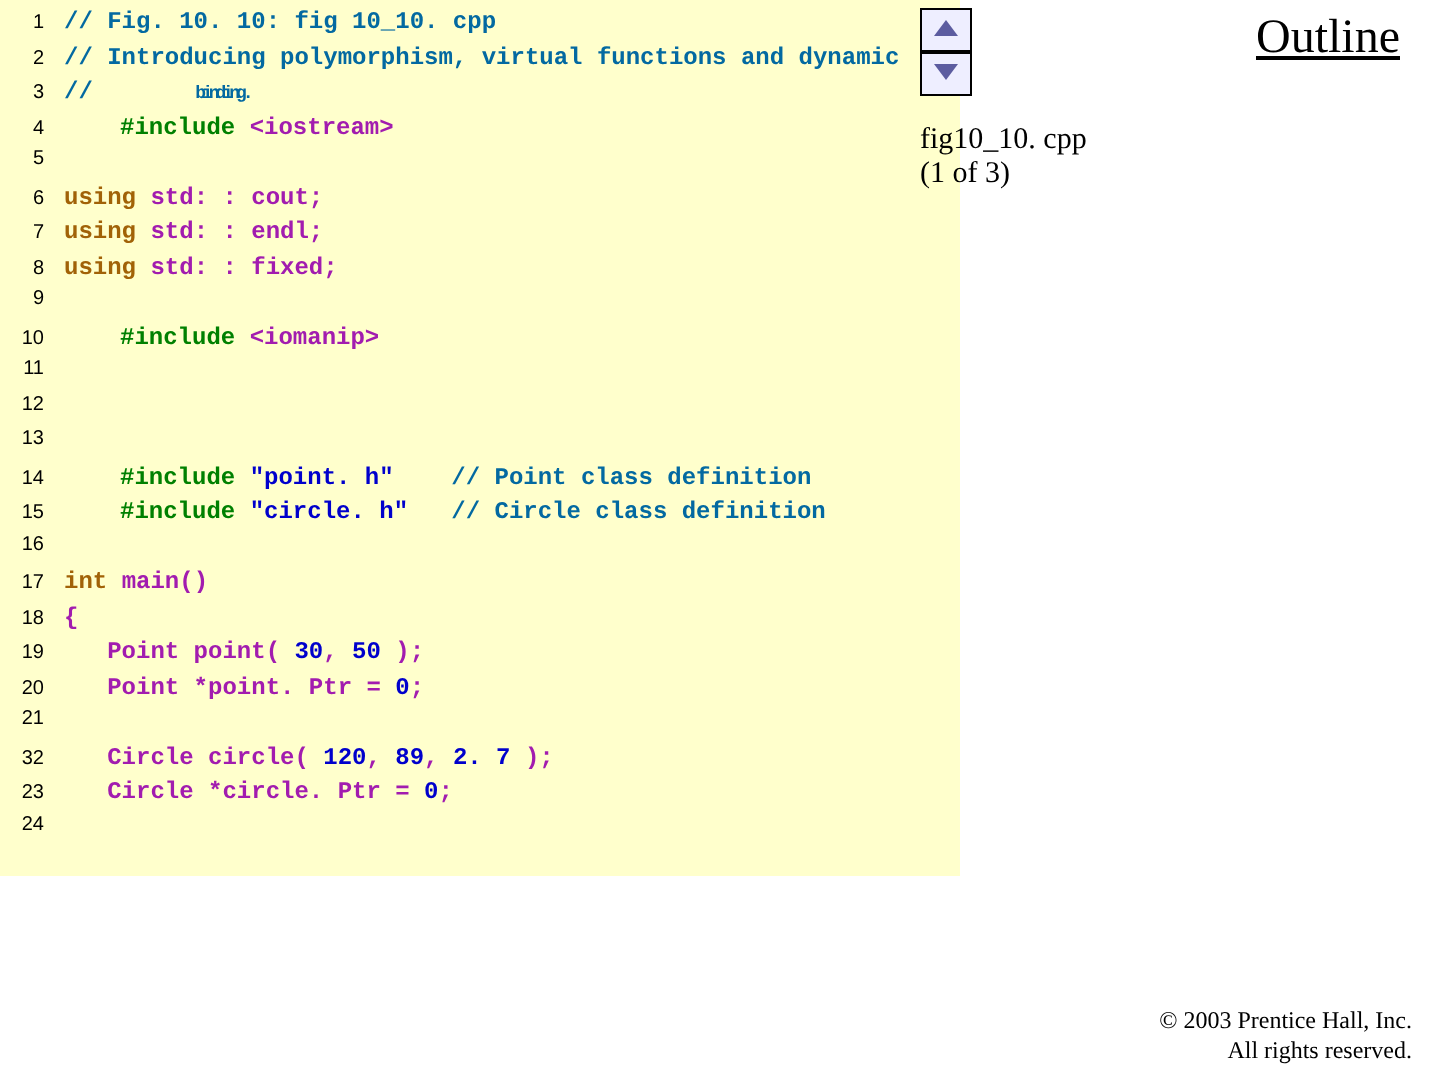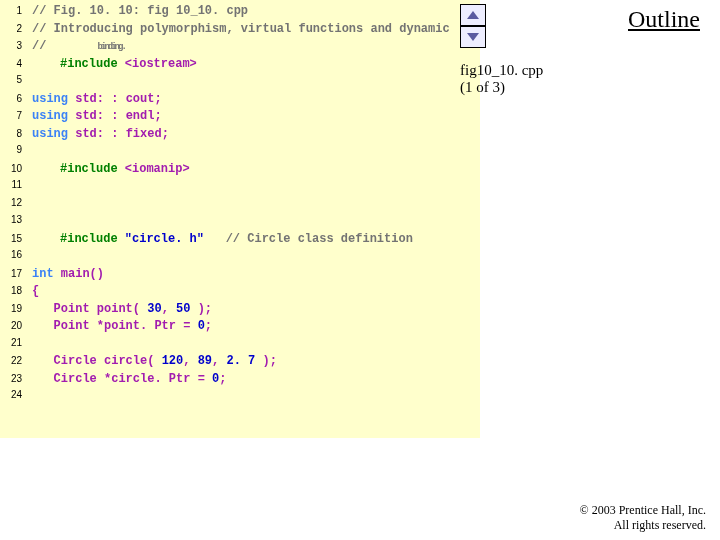--- a/index.html
+++ b/index.html
@@ -5,23 +5,23 @@
   * { margin: 0; padding: 0; box-sizing: border-box; }
   html, body { width: 720px; height: 540px; background: #fff; font-family: Arial, sans-serif; }
   .slide { position: relative; width: 720px; height: 540px; }
   .code-area {
     position: absolute; left: 0; top: 0; width: 480px; height: 438px;
     background: #ffffcc; padding: 4px 4px;
   }
   .code-row { display: flex; align-items: baseline; min-height: 17.5px; }
   .ln { width: 28px; text-align: right; color: #000; font: 10px Arial, sans-serif; padding-right: 10px; flex-shrink: 0; }
   .code { font-family: "Courier New", monospace; font-size: 12px; white-space: pre; }
-  .cm { color: #737373; font-weight: bold; }
+  .cm { color: #0369a1; font-weight: bold; }
   .pp { color: #008000; font-weight: bold; margin-left: 28px; }
-  .kw { color: #3b82f6; font-weight: bold; }
+  .kw { color: #a16207; font-weight: bold; }
   .tx { color: #a21caf; font-weight: bold; }
   .num { color: #0000cc; font-weight: bold; }
   .str { color: #0000cc; font-weight: bold; }
   .ov { letter-spacing: -2px; font-size: 9px; padding-left: 44px; }
 
   .right {
     position: absolute; right: 0; top: 0; width: 274px; height: 540px;
     display: flex; flex-direction: column; align-items: center;
   }
   .navbtns { position: absolute; left: 14px; top: 4px; display: flex; flex-direction: column; gap: 0; }
@@ -82,20 +82,24 @@
     <div class="code-row">
       <span class="ln">11</span>
     </div>
     <div class="code-row">
       <span class="ln">12</span>
     </div>
     <div class="code-row">
       <span class="ln">13</span>
     </div>
     <div class="code-row">
+      <span class="ln">14</span>
+      <span class="code"><span class="pp">#include </span><span class="str">"point. h"</span><span class="tx">    </span><span class="cm">// Point class definition</span></span>
+    </div>
+    <div class="code-row">
       <span class="ln">15</span>
       <span class="code"><span class="pp">#include </span><span class="str">"circle. h"</span><span class="tx">   </span><span class="cm">// Circle class definition</span></span>
     </div>
     <div class="code-row">
       <span class="ln">16</span>
     </div>
     <div class="code-row">
       <span class="ln">17</span>
       <span class="code"><span class="kw">int </span><span class="tx">main()</span></span>
     </div>
@@ -108,21 +112,21 @@
       <span class="code"><span class="tx">   Point point( </span><span class="num">30</span><span class="tx">, </span><span class="num">50</span><span class="tx"> );</span></span>
     </div>
     <div class="code-row">
       <span class="ln">20</span>
       <span class="code"><span class="tx">   Point *point. Ptr = </span><span class="num">0</span><span class="tx">;</span></span>
     </div>
     <div class="code-row">
       <span class="ln">21</span>
     </div>
     <div class="code-row">
-      <span class="ln">22</span>
+      <span class="ln">32</span>
       <span class="code"><span class="tx">   Circle circle( </span><span class="num">120</span><span class="tx">, </span><span class="num">89</span><span class="tx">, </span><span class="num">2. 7</span><span class="tx"> );</span></span>
     </div>
     <div class="code-row">
       <span class="ln">23</span>
       <span class="code"><span class="tx">   Circle *circle. Ptr = </span><span class="num">0</span><span class="tx">;</span></span>
     </div>
     <div class="code-row">
       <span class="ln">24</span>
     </div>
 

